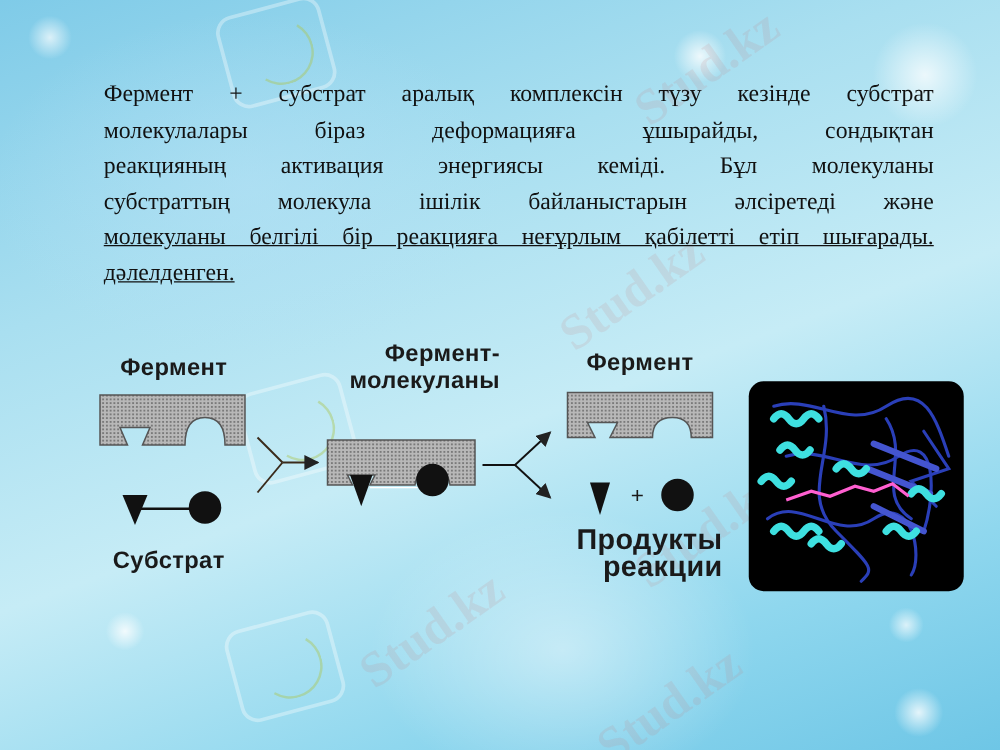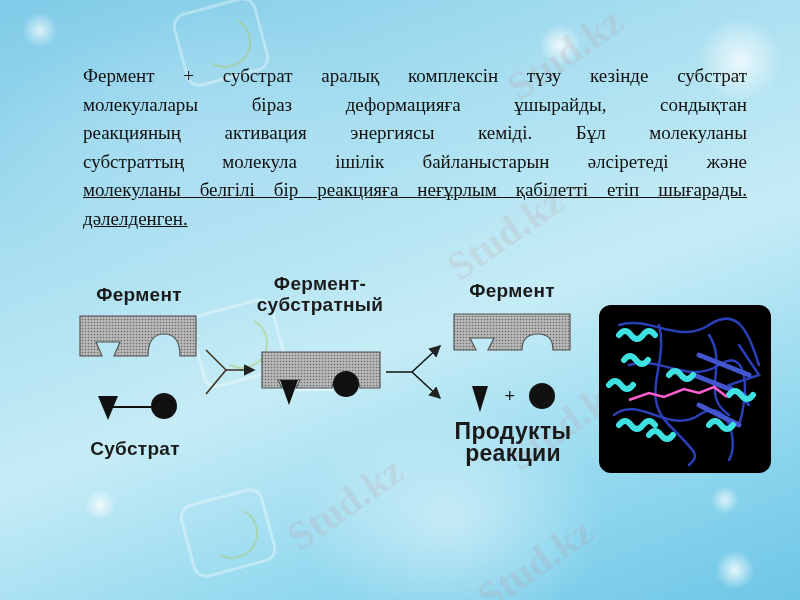--- a/index.html
+++ b/index.html
@@ -24,21 +24,21 @@
     .logo-mark .ring { position: absolute; left: 18px; top: 10px; width: 48px; height: 48px; border-radius: 50%;
       border: 2px solid rgba(170,200,90,0.45); border-left-color: transparent; border-top-color: transparent; }
 
     .para { position: absolute; left: 83px; top: 62px; width: 664px; font-size: 19px; line-height: 28.5px;
       color: #111; text-align: justify; }
     .para p { margin: 0; text-align: justify; text-align-last: justify; }
     .para p.last { text-align-last: left; text-decoration: underline; }
 
     .lbl { position: absolute; font-family: "Liberation Sans", sans-serif; font-weight: bold; color: #1a1a1a;
       text-align: center; letter-spacing: 0.3px; }
-    .lbl .ln { display: block; }
+    .lbl .ln { display: block; text-align: right; }
 
     .diagram svg { position: absolute; left: 0; top: 0; }
 
     .protein { position: absolute; left: 599px; top: 305px; width: 172px; height: 168px; background: #000;
       border-radius: 12px; overflow: hidden; }
   </style>
 </head>
 <body>
 
 <div class="slide">
@@ -101,21 +101,21 @@
       <path d="M454,314 L570,314 L570,350 L553,350 Q553,334 538,334 Q522,334 522,350 L488,350 L494,338 L470,338 L476,350 L454,350 Z" fill="url(#dots)" stroke="#555" stroke-width="1.2"></path>
 
       <polygon points="472,386 488,386 480,412" fill="#111"></polygon>
       <circle cx="542" cy="396" r="13" fill="#111"></circle>
     </svg>
 
     <div class="lbl" style="left:84px; top:284px; width:110px; font-size:19px;">Фермент</div>
     <div class="lbl" style="left:80px; top:428px; width:110px; font-size:19px;margin-top:10px;">Субстрат</div>
     <div class="lbl" style="left:240px; top:273px; width:160px; font-size:19px; line-height:21px;">
       <span class="ln">Фермент-</span>
-      <span class="ln">субстратный</span>
+      <span class="ln">молекуланы</span>
     </div>
     <div class="lbl" style="left:456px; top:280px; width:112px; font-size:19px;">Фермент</div>
     <div class="lbl" style="left:500px; top:386px; width:20px; font-size:18px; font-weight:normal;">+</div>
     <div class="lbl" style="left:448px; top:420px; width:130px; font-size:23px; line-height:22px;">
       <span class="ln">Продукты</span>
       <span class="ln">реакции</span>
     </div>
   </div>
 
   <div class="protein">

